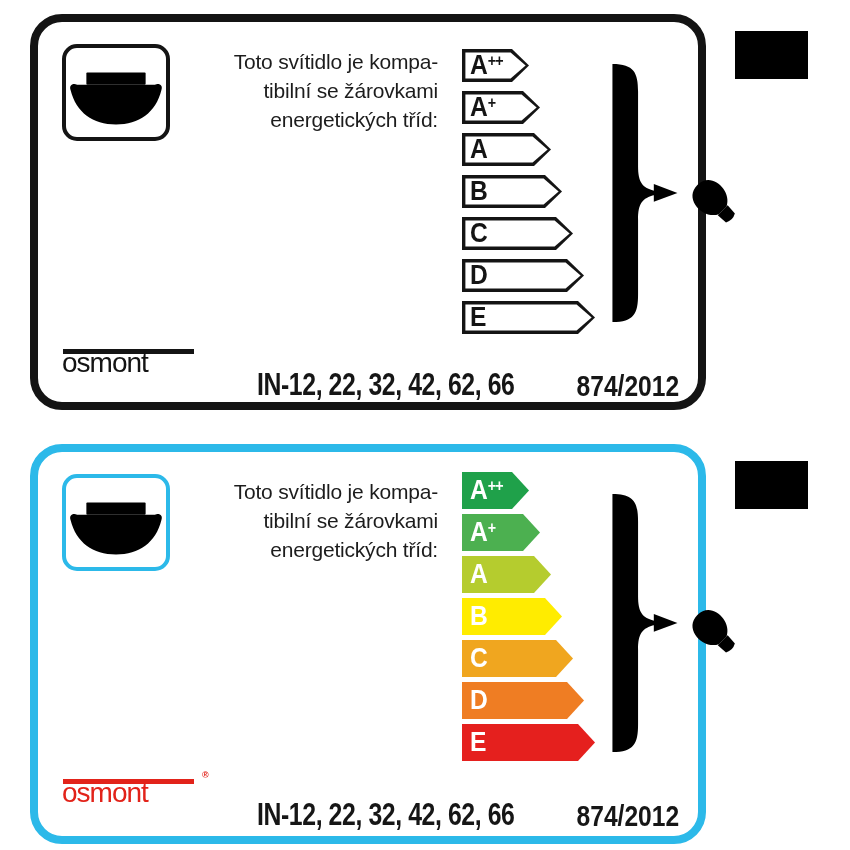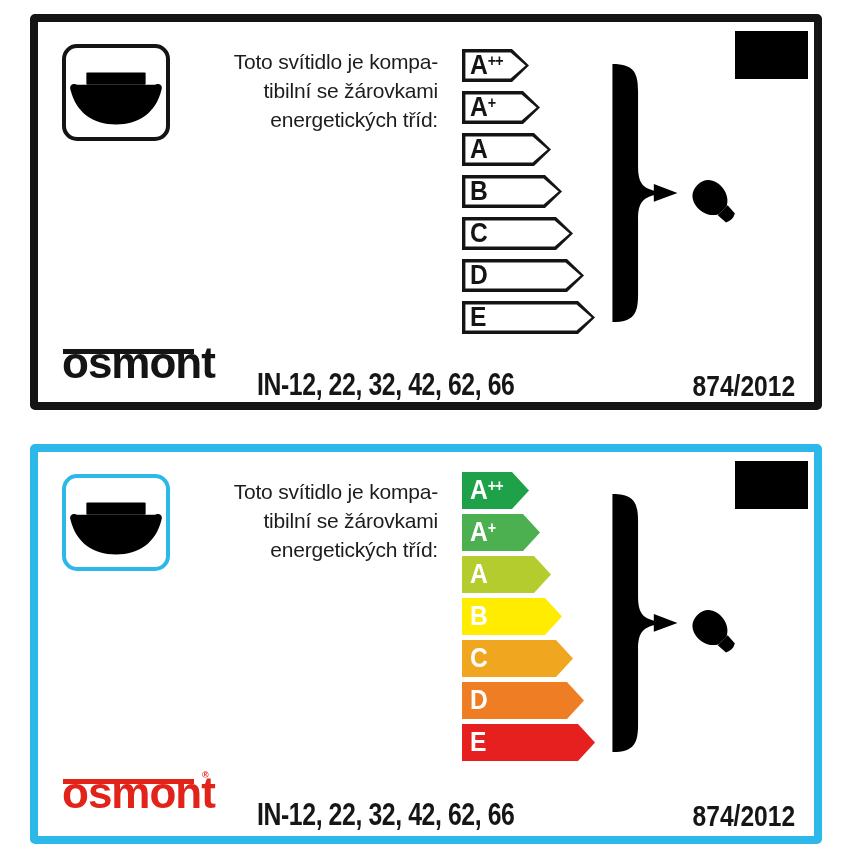--- a/index.html
+++ b/index.html
@@ -1,20 +1,20 @@
 <!DOCTYPE html>
 <html><head>
 <meta charset="utf-8">
 <style>
   html,body{margin:0;padding:0;background:#ffffff;}
   body{width:850px;height:850px;position:relative;font-family:"Liberation Sans",sans-serif;}
 
   .card{
-    position:absolute;left:30px;width:792px;height:396px;
-    border:8px solid var(--frame);border-radius:5px;background:#fff;
+    position:absolute;left:30px;width:676px;height:396px;
+    border:8px solid var(--frame);border-radius:32px;background:#fff;
     box-sizing:border-box;
   }
   #card-mono{top:14px;}
   #card-color{top:444px;height:400px;}
 
   
   .icon-box{
     position:absolute;left:24px;top:22px;width:108px;height:97px;
     border:4px solid var(--frame);border-radius:15px;box-sizing:border-box;
   }
@@ -59,21 +59,21 @@
   .brace{position:absolute;left:560px;top:34px;width:88px;height:268px;}
   .bulb{position:absolute;left:638px;top:140px;width:78px;height:78px;}
 
   
   .flag{position:absolute;left:697px;top:9px;width:73px;height:48px;}
 
   
   .logo{position:absolute;left:24px;top:316px;width:160px;height:56px;color:var(--brand);}
   .logo-bar{position:absolute;left:1px;top:11px;width:131px;height:5px;background:var(--brand);}
   .logo-text{
-    position:absolute;left:0;top:0;font-size:44px;line-height:50px;font-weight:bold;
+    position:absolute;left:0;top:0;font-size:28px;line-height:50px;font-weight:normal;
     letter-spacing:-1px;
   }
   .logo-tm{position:absolute;left:140px;top:2px;font-size:9px;font-weight:bold;}
 
   
   .codes{
     position:absolute;left:219px;top:345px;font-weight:bold;font-size:31px;color:#161616;
     transform:scaleX(0.8);transform-origin:left top;white-space:nowrap;letter-spacing:-0.5px;
   }
   .reg{

